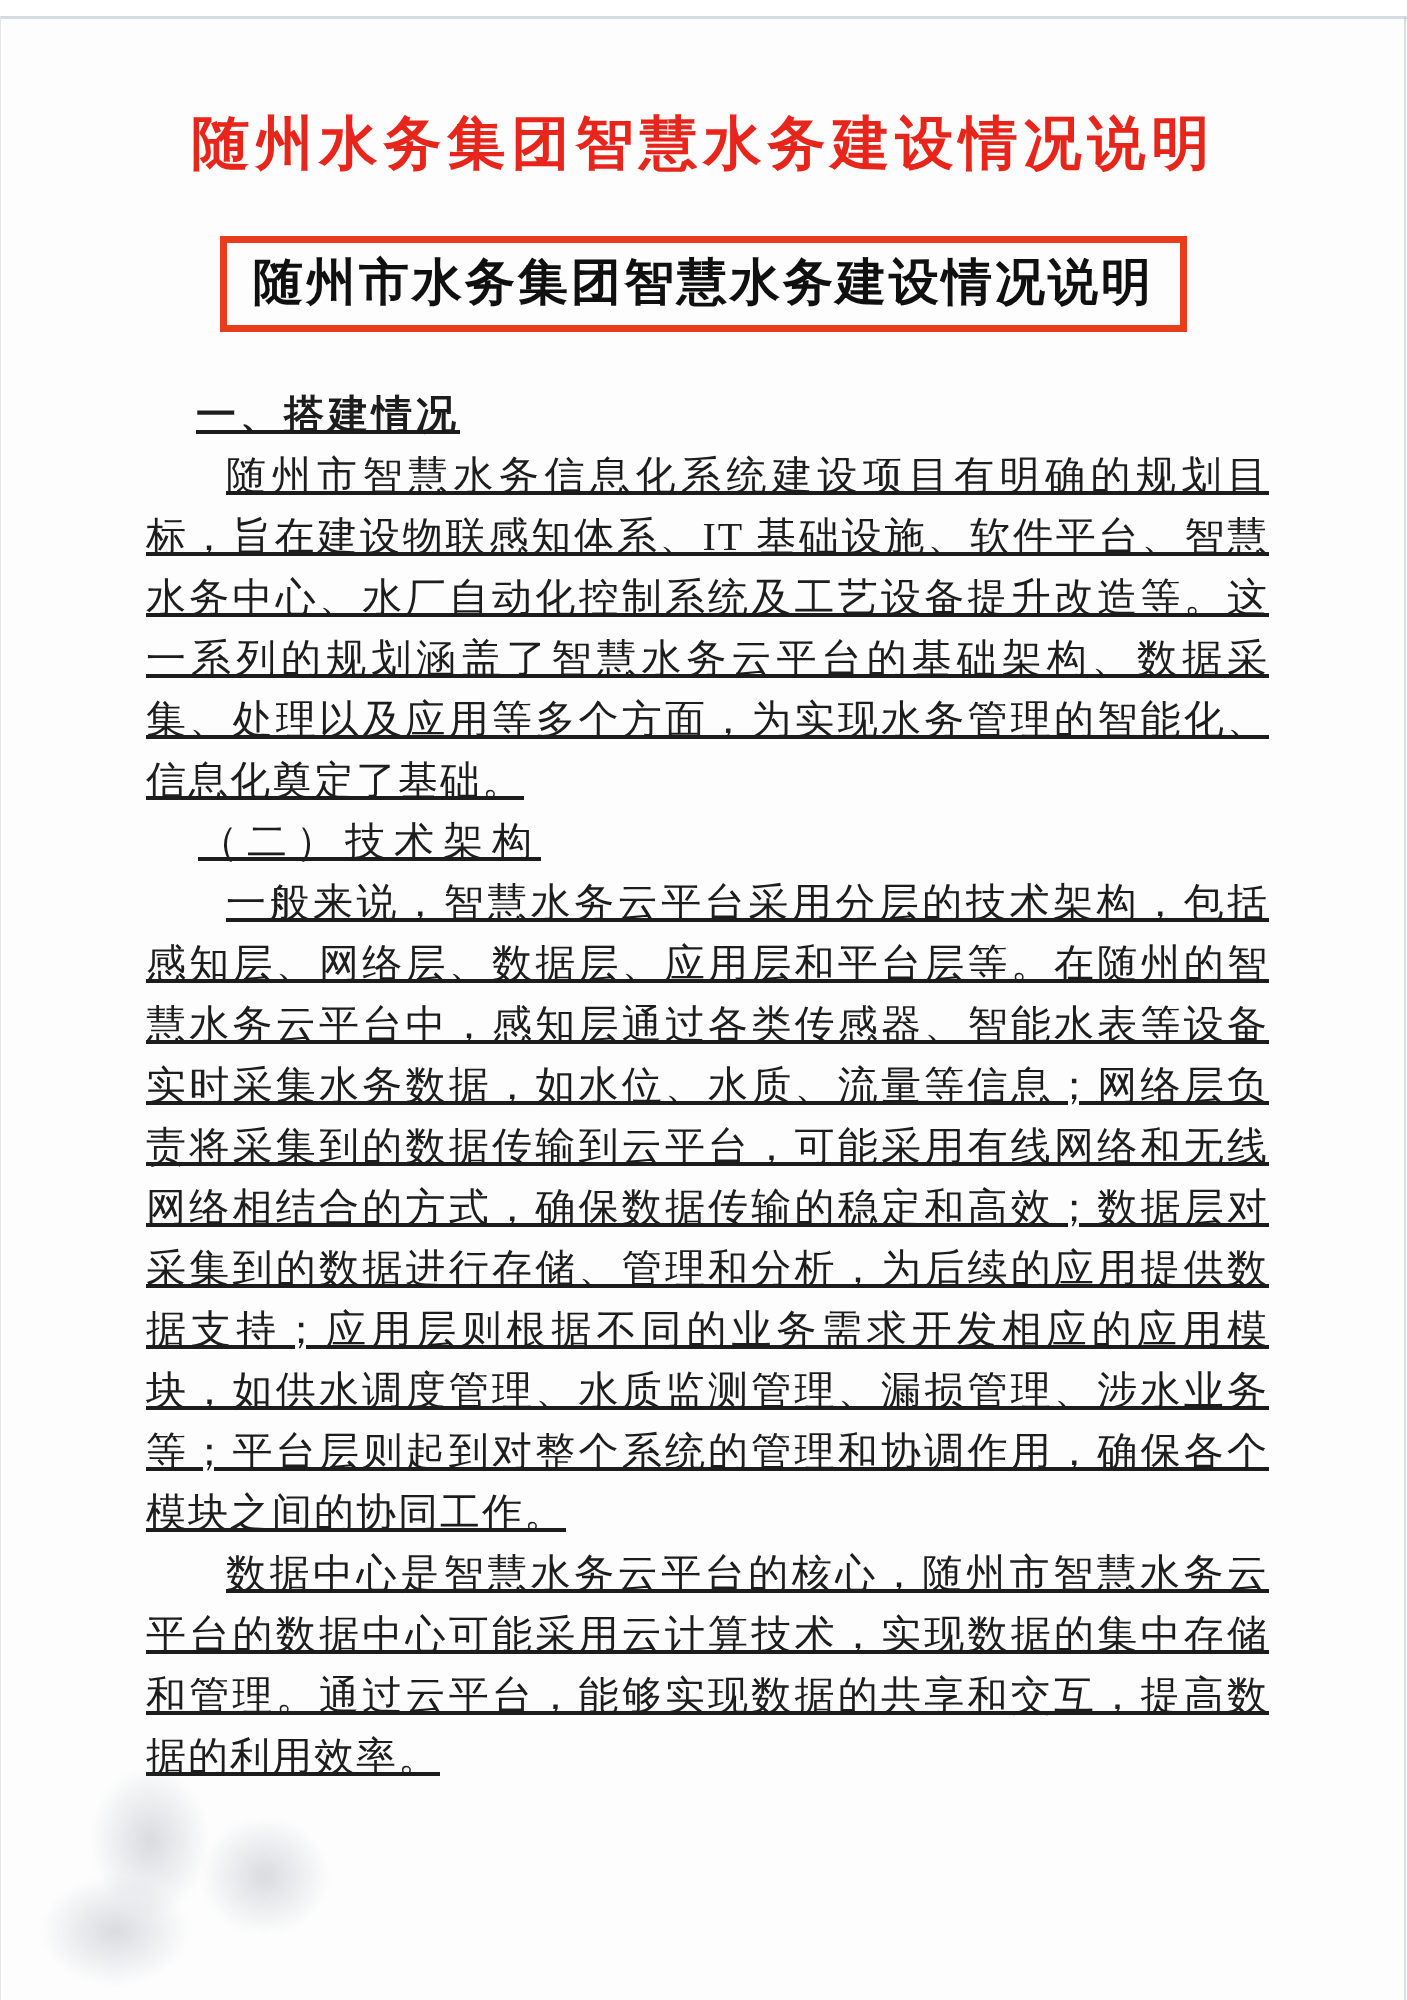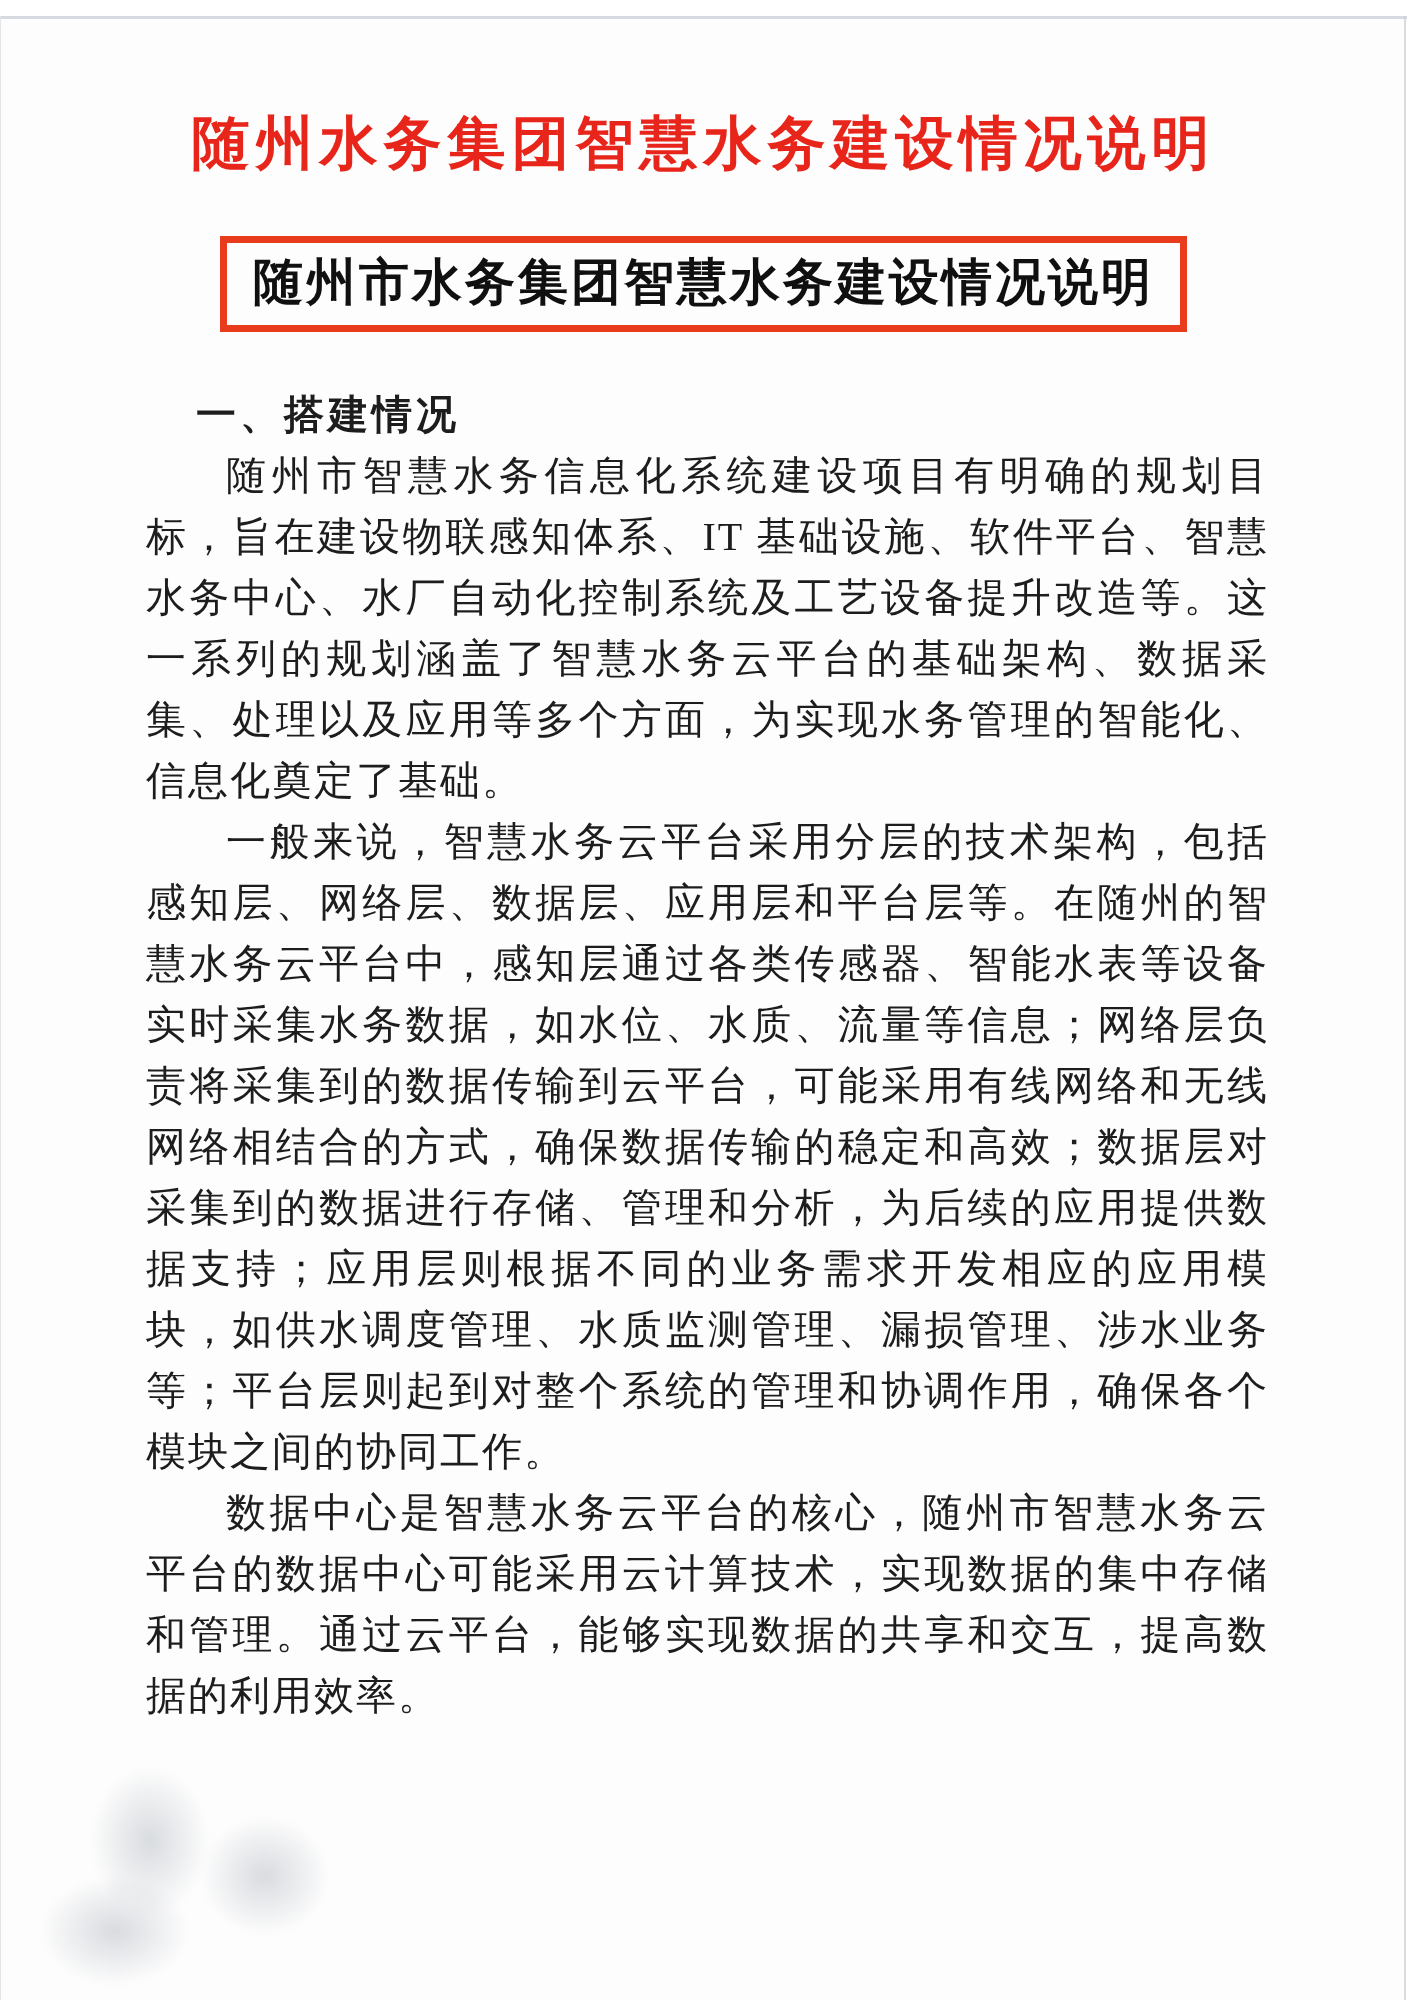--- a/index.html
+++ b/index.html
@@ -55,20 +55,21 @@
     white-space:nowrap;
     text-align:center;
   }
 
   
   .body-text {
     margin:52px 138px 0 146px;
     font-size:40px;
     line-height:61px;
     text-align:justify;
+    text-decoration:underline;
   }
   .section-heading {
     font-family:"Liberation Sans", sans-serif;
     font-weight:700;
     letter-spacing:4px;
     padding-left:50px;
   }
   .sub-heading {
     font-weight:400;
     letter-spacing:9px;
@@ -93,20 +94,21 @@
   <div class="boxed-title-row">
     <div class="boxed-title">随州市水务集团智慧水务建设情况说明</div>
   </div>
 
   <div class="body-text">
 
     <div class="section-heading">一、搭建情况</div>
 
     <div class="para">随州市智慧水务信息化系统建设项目有明确的规划目标，旨在建设物联感知体系、IT 基础设施、软件平台、智慧水务中心、水厂自动化控制系统及工艺设备提升改造等。这一系列的规划涵盖了智慧水务云平台的基础架构、数据采集、处理以及应用等多个方面，为实现水务管理的智能化、信息化奠定了基础。</div>
 
+    <div class="sub-heading">（二）技术架构</div>
     <div class="para">一般来说，智慧水务云平台采用分层的技术架构，包括感知层、网络层、数据层、应用层和平台层等。在随州的智慧水务云平台中，感知层通过各类传感器、智能水表等设备实时采集水务数据，如水位、水质、流量等信息；网络层负责将采集到的数据传输到云平台，可能采用有线网络和无线网络相结合的方式，确保数据传输的稳定和高效；数据层对采集到的数据进行存储、管理和分析，为后续的应用提供数据支持；应用层则根据不同的业务需求开发相应的应用模块，如供水调度管理、水质监测管理、漏损管理、涉水业务等；平台层则起到对整个系统的管理和协调作用，确保各个模块之间的协同工作。</div>
 
     <div class="para">数据中心是智慧水务云平台的核心，随州市智慧水务云平台的数据中心可能采用云计算技术，实现数据的集中存储和管理。通过云平台，能够实现数据的共享和交互，提高数据的利用效率。</div>
 
   </div>
 
   <div class="smudges">
     <div class="smudge s1"></div>
     <div class="smudge s2"></div>
     <div class="smudge s3"></div>

